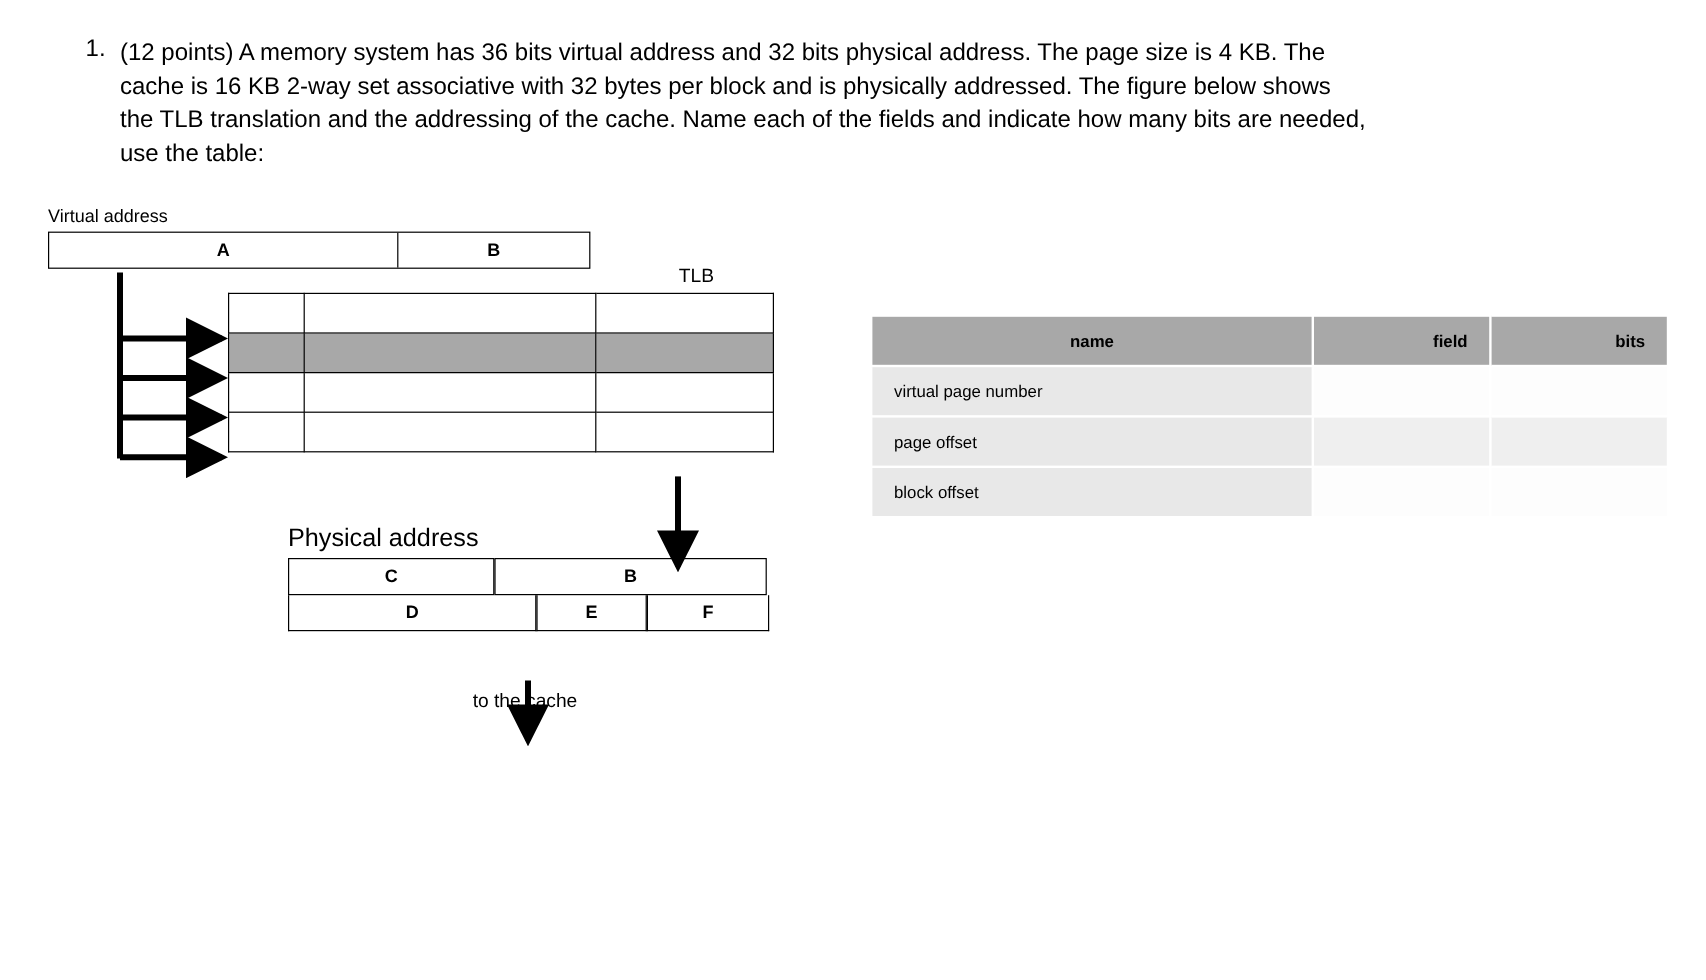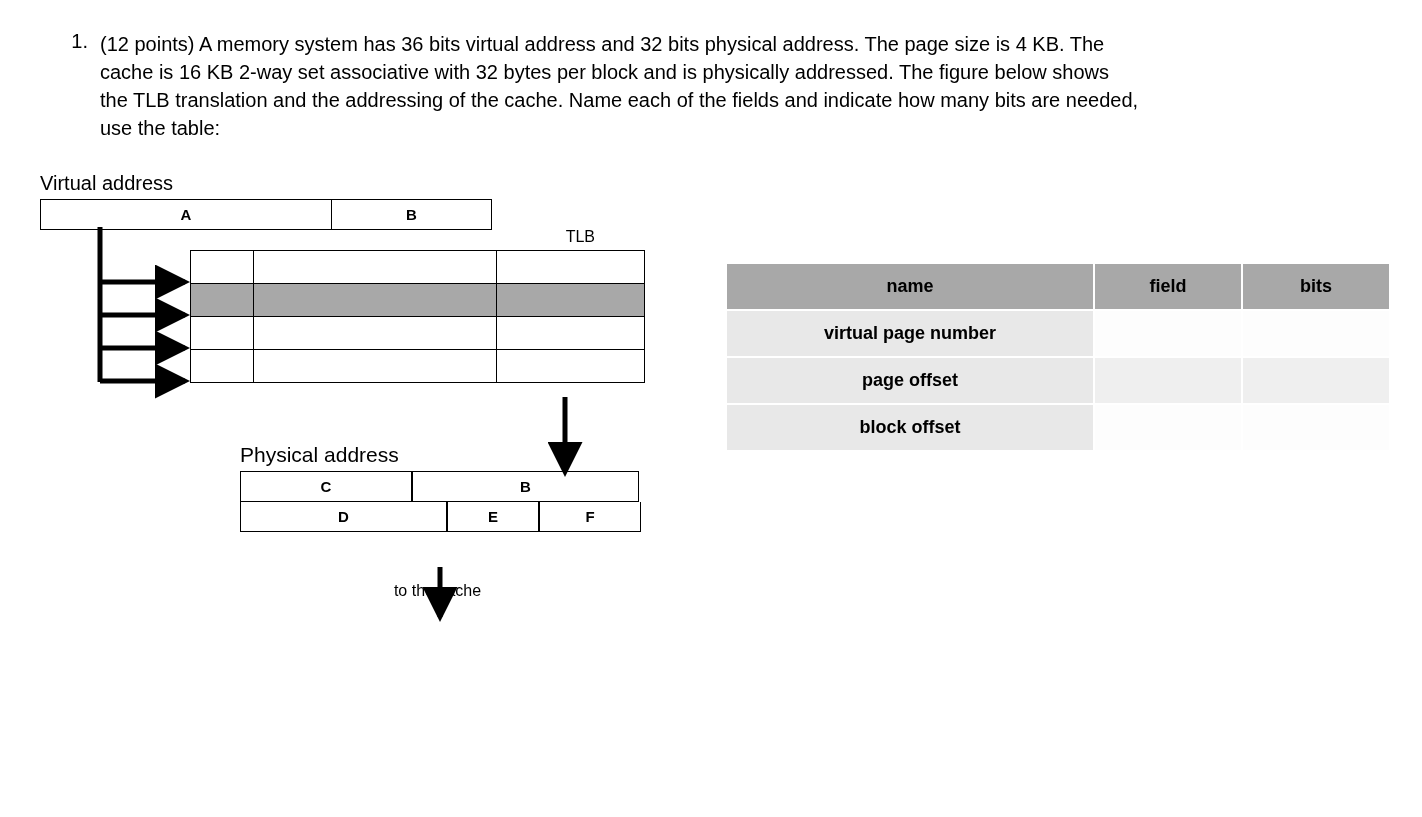--- a/index.html
+++ b/index.html
@@ -33,21 +33,21 @@
   .diagram-col {
     flex: 0 0 auto;
   }
   .answer-col {
     flex: 0 0 auto;
     margin-top: 90px;
   }
 
   
   .diag-label {
-    font-size: 20px;
+    font-size: 15px;
   }
   .va-label {
     margin-bottom: 4px;
   }
   .va-box {
     display: flex;
     border: 1px solid #000;
     width: 450px;
   }
   .va-a {
@@ -139,40 +139,40 @@
     pointer-events: none;
   }
 
   .diagram-container {
     position: relative;
   }
 
   
   .ans-table {
     border-collapse: collapse;
-    font-size: 18px;
+    font-size: 14px;
   }
   .ans-table th {
     background: #a8a8a8;
     font-weight: bold;
     padding: 12px 18px;
-    text-align: center;
+    text-align: right;
     border: 2px solid #fff;
   }
   .ans-table th.col-name { width: 330px; text-align:center;}
   .ans-table th.col-field { width: 110px; }
   .ans-table th.col-bits { width: 110px; }
   .ans-table td {
     padding: 12px 18px;
     border: 2px solid #fff;
   }
   .ans-table td.row-label {
-    font-weight: bold;
+    font-weight: normal;
     background: #e8e8e8;
-    text-align: center;
+    text-align: left;
   }
   .ans-table tbody tr:nth-child(odd) td.cell-f,
   .ans-table tbody tr:nth-child(odd) td.cell-b {
     background: #fdfdfd;
   }
   .ans-table tbody tr:nth-child(even) td.cell-f,
   .ans-table tbody tr:nth-child(even) td.cell-b {
     background: #efefef;
   }
 </style>

